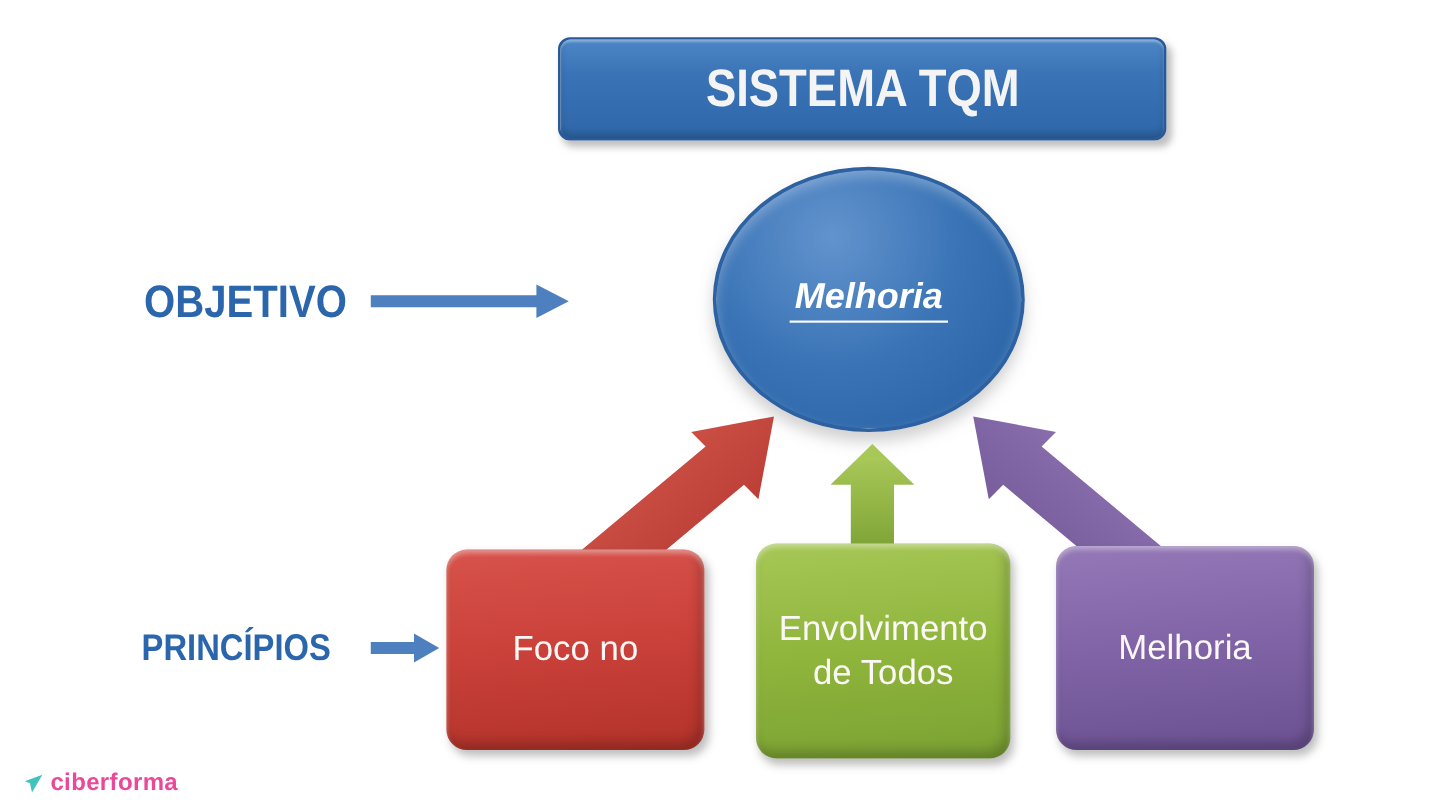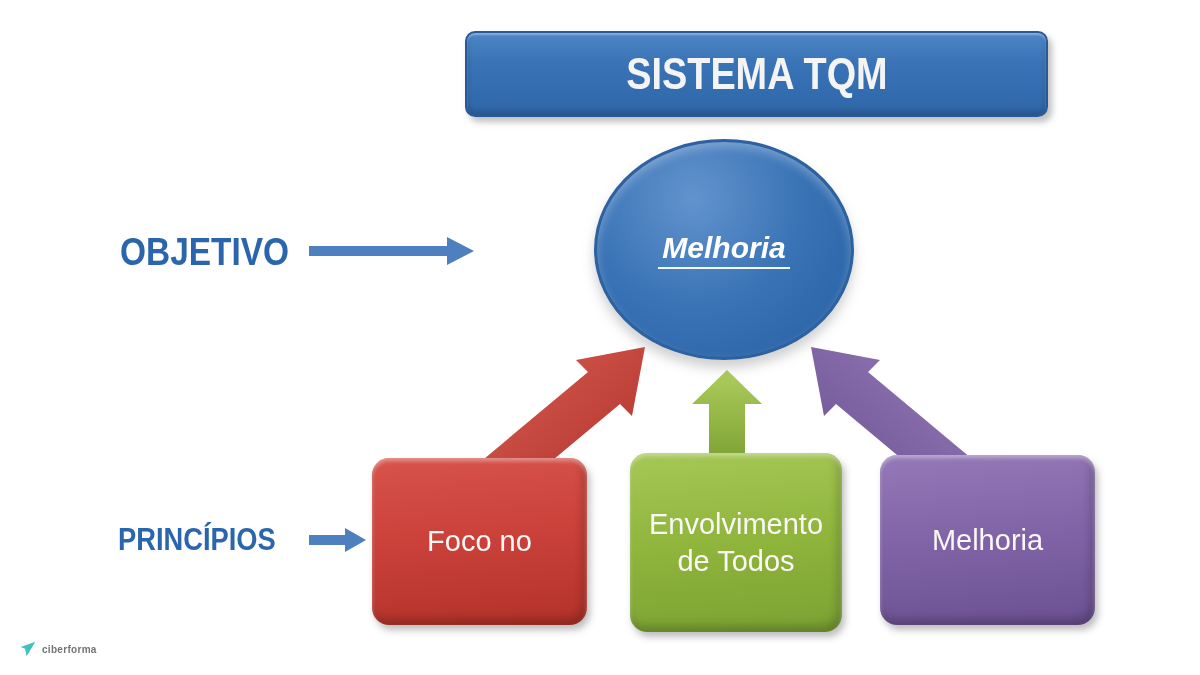--- a/index.html
+++ b/index.html
@@ -3,21 +3,21 @@
 <meta charset="utf-8">
 <style>
   html,body{margin:0;padding:0;background:#fff;}
   .canvas{
     position:relative;width:1200px;height:675px;overflow:hidden;background:#ffffff;
     font-family:"Liberation Sans",sans-serif;
   }
   .arrows-layer{position:absolute;left:0;top:0;z-index:1;}
   
   .banner{
-    position:absolute;left:465px;top:31px;width:583px;height:86px;z-index:2;
+    position:absolute;left:465px;top:31px;width:507px;height:86px;z-index:2;
     border-radius:10px;border:2px solid #295a97;box-sizing:border-box;
     background:linear-gradient(180deg,#4c86c6 0%,#3a74b6 35%,#2f67a9 100%);
     box-shadow:4px 5px 6px rgba(130,130,130,.5), inset 0 2px 2px rgba(255,255,255,.35), inset 0 -4px 6px rgba(0,0,0,.18);
     display:flex;align-items:center;justify-content:center;
   }
   .banner-title{
     font-size:44px;font-weight:bold;color:#f4f4f4;white-space:nowrap;
     transform:scaleX(.86);letter-spacing:0;
   }
   
@@ -47,21 +47,21 @@
     box-shadow:3px 5px 7px rgba(110,110,110,.45), inset 0 3px 4px rgba(255,255,255,.4), inset -4px -6px 10px rgba(0,0,0,.22);
   }
   .pbox.red{left:372px;top:458px;width:215px;height:167px;
     background:linear-gradient(175deg,#d7534b 0%,#cb423b 45%,#b23229 100%);}
   .pbox.green{left:630px;top:453px;width:212px;height:179px;
     background:linear-gradient(175deg,#a6c756 0%,#8fb53c 50%,#7ba133 100%);}
   .pbox.purple{left:880px;top:455px;width:215px;height:170px;
     background:linear-gradient(175deg,#9478b7 0%,#7f63a6 50%,#6b5191 100%);}
   
   .logo{position:absolute;left:20px;top:641px;z-index:3;display:flex;align-items:center;gap:6px;}
-  .logo-text{font-size:10px;font-weight:700;color:#737373;letter-spacing:.3px;}
+  .logo-text{font-size:20px;font-weight:700;color:#ec4899;letter-spacing:.3px;}
 </style>
 </head>
 <body>
 
 <div class="canvas">
 
   <svg class="arrows-layer" width="1200" height="675" viewBox="0 0 1200 675">
     <defs>
       <linearGradient id="gRed" x1="0" y1="0" x2="1" y2="1">
         <stop offset="0" stop-color="#dd6056"></stop>

